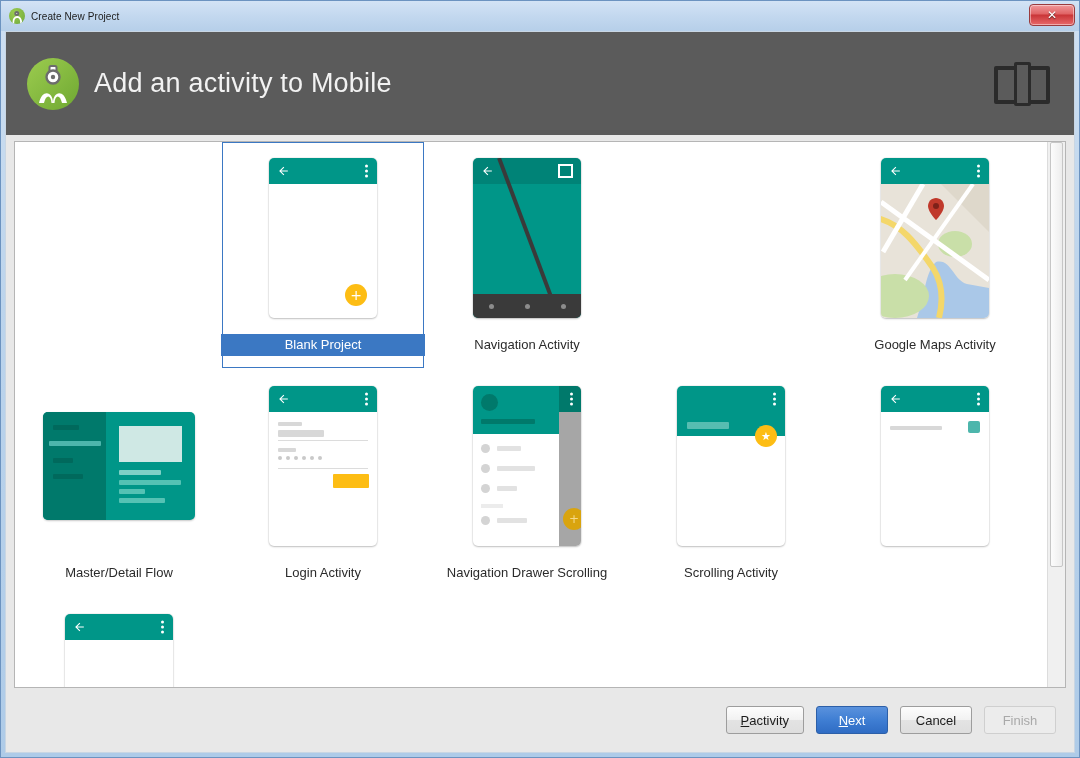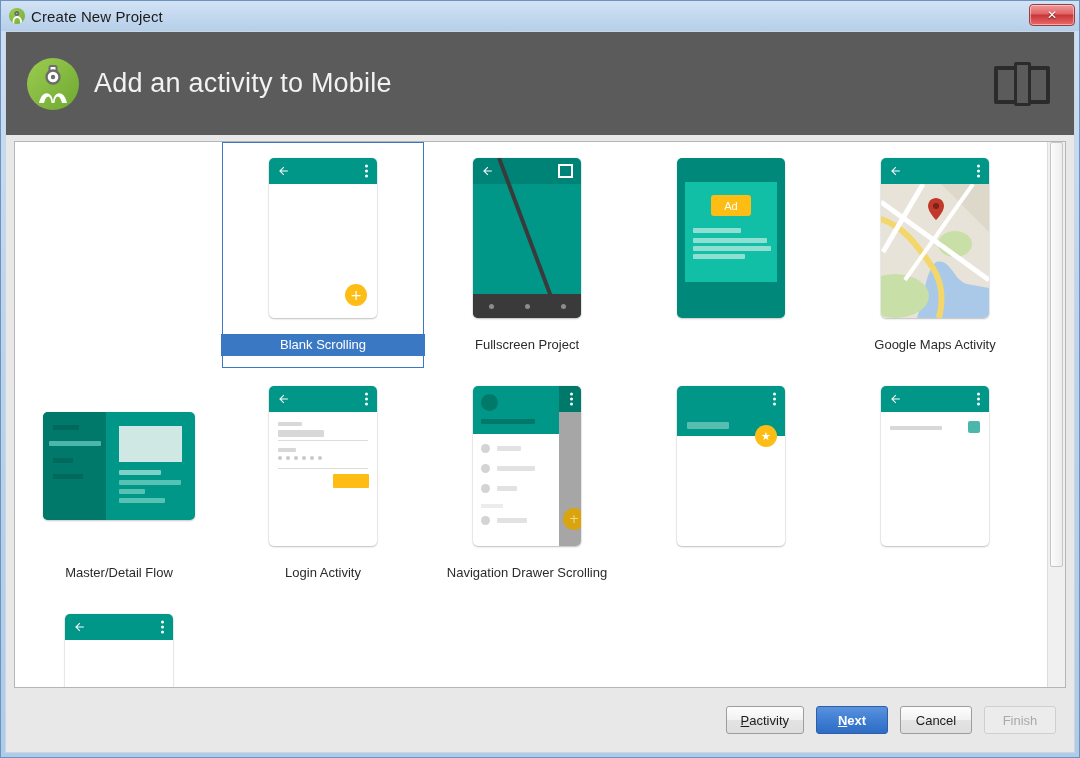--- a/index.html
+++ b/index.html
@@ -60,21 +60,21 @@
     position: absolute;
     left: 50%; top: 17%;
     width: 34%; height: 34%;
     transform: translateX(-50%);
     border-radius: 50%;
     background: #ffffff;
     border: 2px solid #6d6d6d;
     box-sizing: border-box;
   }
   .titlebar-text {
-    font-size: 15px;
+    font-size: 10px;
     color: #1b1b1b;
     letter-spacing: 0.1px;
     white-space: nowrap;
   }
   .close-button {
     position: absolute;
     right: 4px; top: 3px;
     width: 44px; height: 20px;
     border-radius: 4px;
     background: linear-gradient(to bottom, #f0999b 0%, #e06364 45%, #c93537 50%, #e8696a 100%);
@@ -562,21 +562,20 @@
     border-radius: 3px;
     display: flex;
     align-items: center;
     justify-content: center;
     box-sizing: border-box;
   }
   .btn.primary {
     background: linear-gradient(to bottom, #5a92dd 0%, #3f7ed3 50%, #2f6cc4 100%);
     border-color: #2c5fa8;
     color: #ffffff;
-    font-weight: bold;
   }
   .btn.disabled {
     color: #a9a9a9;
     background: #ececec;
     border-color: #cfcfcf;
   }
   .mn { text-decoration: underline; }
 </style>
 </head>
 <body>
@@ -641,21 +640,21 @@
                       <i></i>
                       <i></i>
                       <i></i>
                     </span>
                 </div>
                 <div class="fab fab-blank">
                   <span>+</span>
                 </div>
               </div>
             </div>
-            <div class="cell-label">Blank Scrolling</div>
+            <div class="cell-label">Blank Project</div>
           </div>
 
 
           <div class="cell">
 
             <div class="thumb">
               <div class="phone phone-fs">
                 <div class="fs-bar">
                   <svg class="back-arrow" viewBox="0 0 24 24">
                       <path d="M20 11H7.8l5.6-5.6L12 4l-8 8 8 8 1.4-1.4L7.8 13H20z" fill="#ffffff"></path>
@@ -670,36 +669,25 @@
                 <svg class="fs-diag" viewBox="0 0 108 160" preserveAspectRatio="none">
                   <line x1="26" y1="0" x2="86" y2="160" stroke="#3a3a3a" stroke-width="4"></line>
                 </svg>
                 <div class="fs-navbar">
                     <i></i>
                     <i></i>
                     <i></i>
                   </div>
               </div>
             </div>
-            <div class="cell-label">Fullscreen Project</div>
-          </div>
-
-          <div class="cell">
-
-            <div class="thumb">
-              <div class="admob">
-                <div class="admob-inner">
-                  <div class="ad-badge">Ad</div>
-                  <div class="ad-line" style="top:46px; width:48px;"></div>
-                  <div class="ad-line" style="top:56px; width:74px;"></div>
-                  <div class="ad-line" style="top:64px; width:78px;"></div>
-                  <div class="ad-line" style="top:72px; width:52px;"></div>
-                </div>
-              </div>
-            </div>
+            <div class="cell-label">Navigation Activity</div>
+          </div>
+
+          <div class="cell">
+
           </div>
 
           <div class="cell">
 
             <div class="thumb">
               <div class="phone">
                 <div class="appbar">
                   <svg class="back-arrow" viewBox="0 0 24 24">
                       <path d="M20 11H7.8l5.6-5.6L12 4l-8 8 8 8 1.4-1.4L7.8 13H20z" fill="#ffffff"></path>
                     </svg>
@@ -828,20 +816,21 @@
                       <i></i>
                       <i></i>
                     </span>
                   <div class="scroll-title"></div>
                 </div>
                 <div class="fab-star">
                   <span>★</span>
                 </div>
               </div>
             </div>
+            <div class="cell-label">Scrolling Activity</div>
           </div>
 
           <div class="cell">
 
             <div class="thumb">
               <div class="phone">
                 <div class="appbar">
                   <svg class="back-arrow" viewBox="0 0 24 24">
                       <path d="M20 11H7.8l5.6-5.6L12 4l-8 8 8 8 1.4-1.4L7.8 13H20z" fill="#ffffff"></path>
                     </svg>

